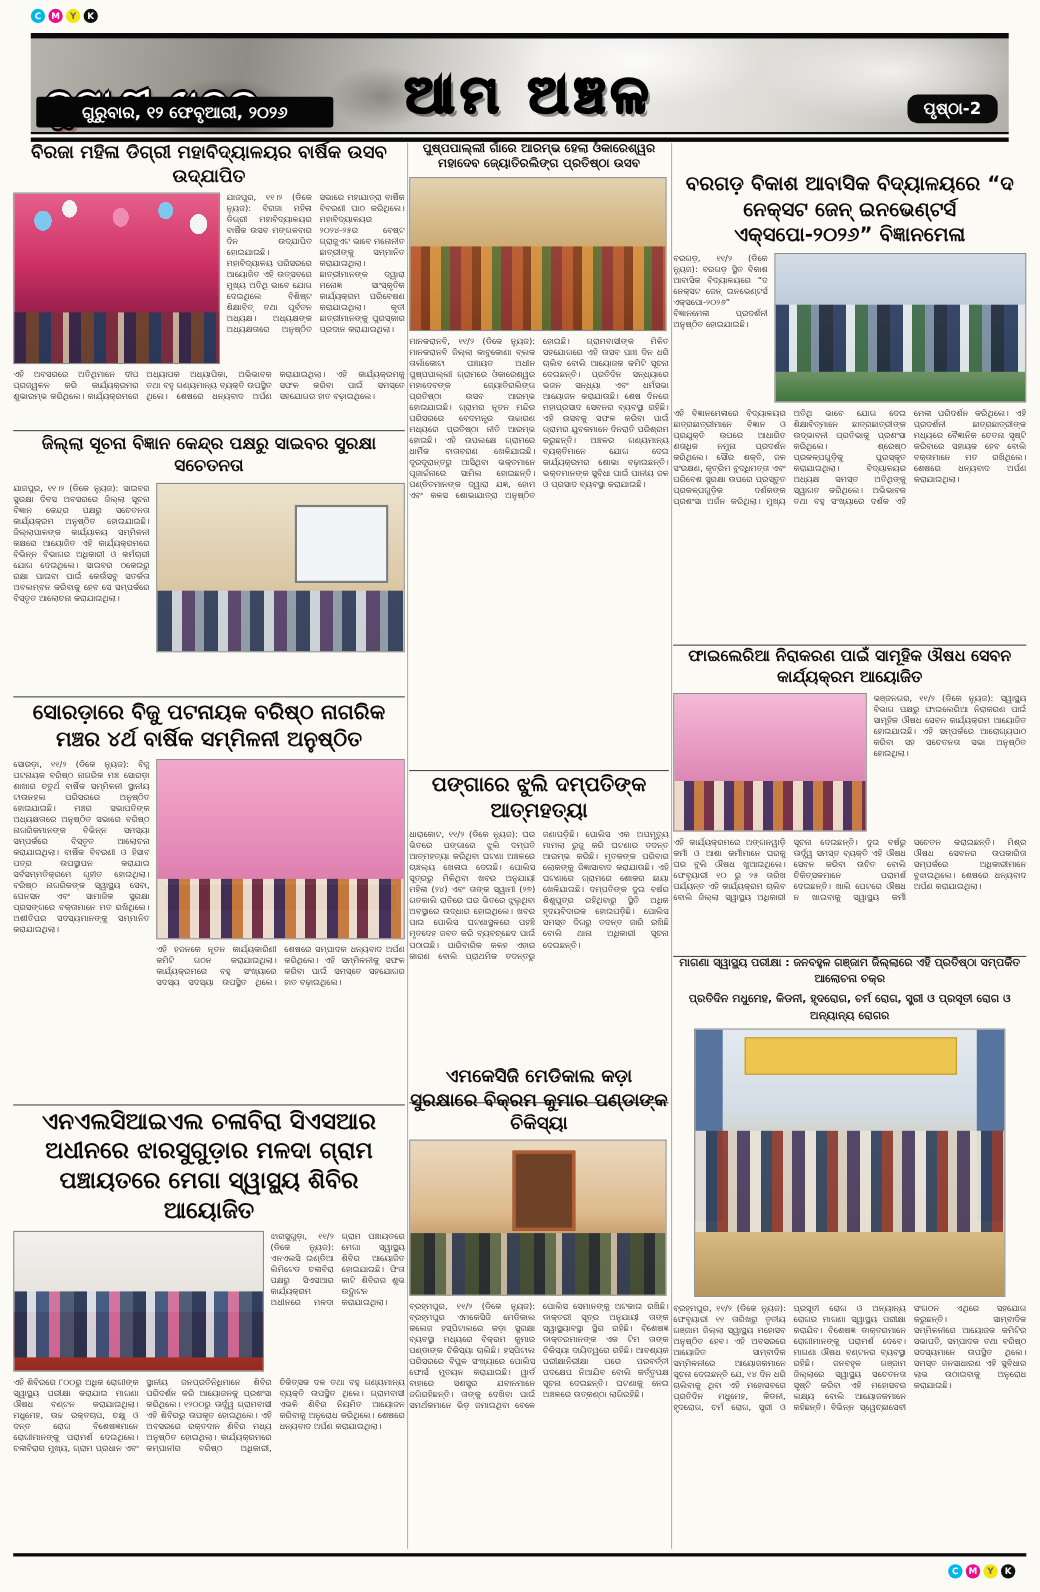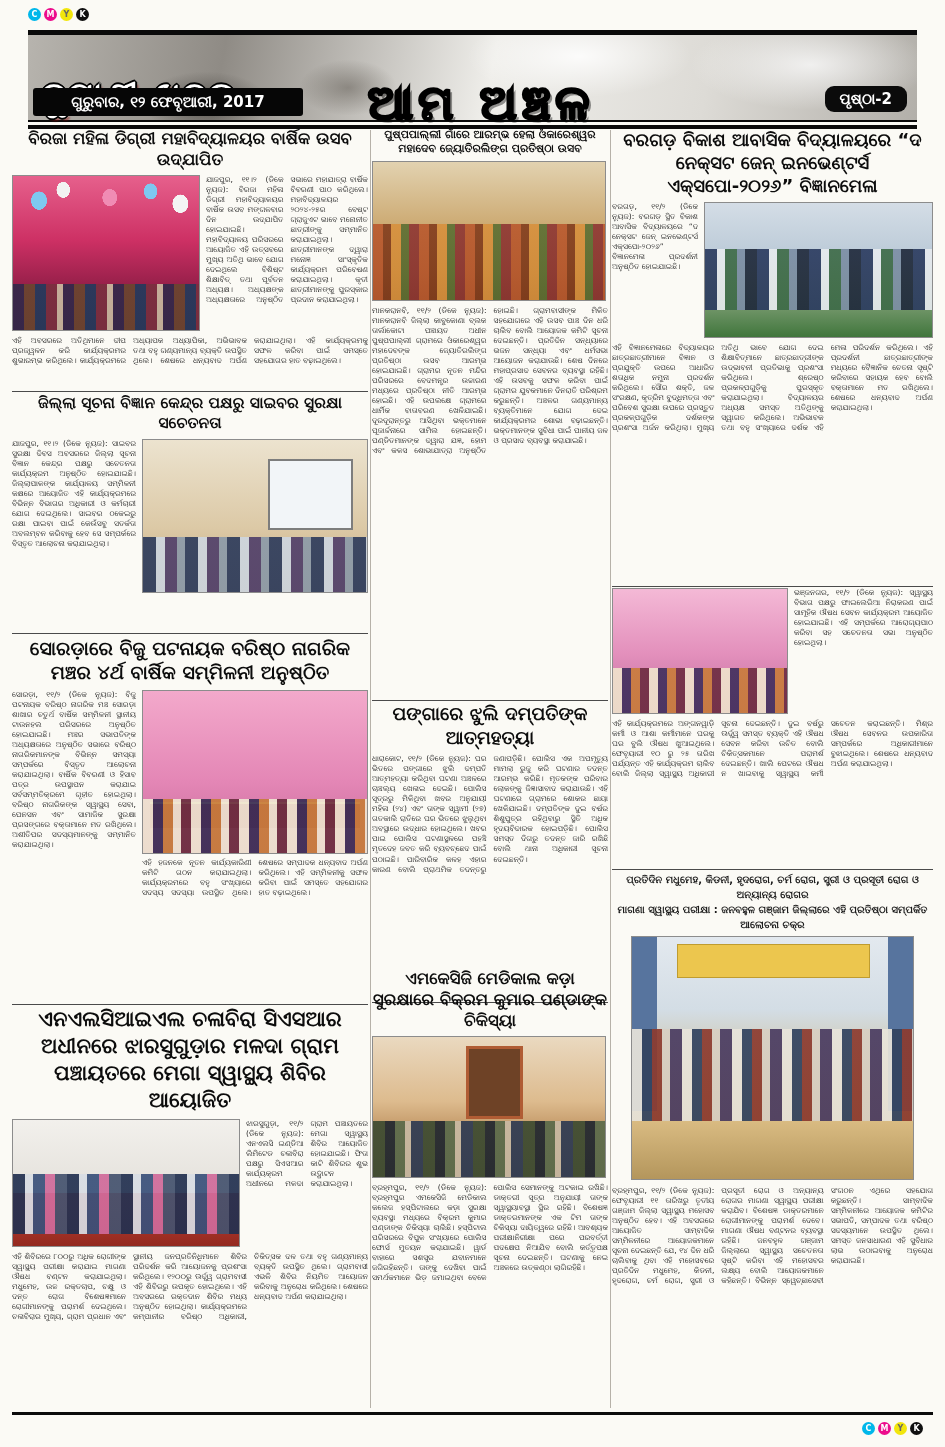--- a/index.html
+++ b/index.html
@@ -21,21 +21,21 @@
     background:
       radial-gradient(90px 45px at 20% 80%, rgba(45,42,38,.55), rgba(45,42,38,0) 70%),
       radial-gradient(70px 40px at 36% 62%, rgba(80,74,66,.45), rgba(80,74,66,0) 70%),
       radial-gradient(150px 55px at 62% 25%, rgba(255,255,255,.85), rgba(255,255,255,0) 75%),
       radial-gradient(160px 60px at 88% 35%, rgba(250,250,250,.8), rgba(250,250,250,0) 75%),
       linear-gradient(100deg,#b7b4ae 0%,#8f8b85 22%,#efeeea 52%,#dddbd6 76%,#b2afa9 100%);}
   .mast-logo{position:absolute;left:14px;top:8px;font-size:35px;font-weight:bold;letter-spacing:2px;color:#fff;
     text-shadow:-2px 0 #000,2px 0 #000,0 -2px #000,0 2px #000,-1px -1px #000,1px 1px #000,1px -1px #000,-1px 1px #000,3px 3px 2px rgba(130,10,10,.55);margin-top:32px;}
   .mast-date{position:absolute;left:5px;bottom:4px;width:270px;background:#060606;color:#fff;
     text-align:center;font-size:15px;font-weight:bold;padding:5px 0;border-radius:3px;}
-  .mast-title{position:absolute;left:268px;top:40px;width:370px;text-align:center;
+  .mast-title{position:absolute;left:268px;top:24px;width:370px;text-align:center;
     font-size:47px;font-weight:bold;letter-spacing:5px;color:#fff;
     -webkit-text-stroke:2.5px #000;text-shadow:3px 3px 0 rgba(0,0,0,.4);}
   .mast-badge{position:absolute;right:10px;bottom:8px;background:#0b0b0b;color:#fff;
     font-size:15px;font-weight:bold;padding:4px 15px;border-radius:9px;}
   .rule{position:absolute;background:#0b0b0b;}
   .rule-top{left:28px;top:125px;width:889px;height:4px;}
   .rule-bottom{left:12px;top:1412px;width:921px;height:3px;}
   .colrule{position:absolute;top:130px;height:1278px;width:1px;background:#b6b1a8;}
   .sep{position:absolute;height:1px;background:#4a4a4a;}
   
@@ -90,39 +90,39 @@
   #art-sorada .hl{font-size:19px;}
   #art-nlcil{left:12px;top:1006px;width:356px;height:402px;}
   #art-nlcil .hl{font-size:21px;}
   #art-pushpa{left:372px;top:128px;width:236px;height:570px;}
   #art-pushpa .hl{font-size:11px;text-align:center;}
   #art-panga{left:372px;top:702px;width:236px;height:298px;}
   #art-panga .hl{font-size:18.5px;}
   #art-mkcg{left:372px;top:968px;width:236px;height:404px;}
   #art-mkcg .hl{font-size:16.5px;}
   #art-bargad{left:612px;top:128px;width:321px;height:456px;}
-  #art-bargad .hl{font-size:18px;}
+  #art-bargad .hl{font-size:18px;margin-top:28px;}
   #art-filaria{left:612px;top:588px;width:321px;height:278px;}
   #art-filaria .hl{font-size:14.5px;}
   #art-health{left:612px;top:872px;width:321px;height:536px;}
   #art-health .hl{font-size:16.5px;}
 </style>
 </head>
 <body>
 
 <div class="cmyk cmyk-top">
   <span class="dot dot-c">C</span>
   <span class="dot dot-m">M</span>
   <span class="dot dot-y">Y</span>
   <span class="dot dot-k">K</span>
 </div>
 
 <header class="masthead">
   <div class="mast-logo">ଢୁମାଣୀ ଖବର</div>
-  <div class="mast-date">ଗୁରୁବାର, ୧୨ ଫେବୃଆରୀ, 2017</div>
+  <div class="mast-date">ଗୁରୁବାର, ୧୨ ଫେବୃଆରୀ, ୨୦୨୬</div>
   <div class="mast-title">ଆମ ଅଞ୍ଚଳ</div>
   <div class="mast-badge">ପୃଷ୍ଠା-2</div>
 </header>
 <div class="rule rule-top"></div>
 
 <div class="colrule" style="left:370px"></div>
 <div class="colrule" style="left:610px"></div>
 
 <div class="sep" style="left:12px;top:391px;width:356px"></div>
 <div class="sep" style="left:12px;top:633px;width:356px"></div>
@@ -206,32 +206,33 @@
   <div class="row">
     <div class="body" style="width:86px;height:136px">ବରଗଡ଼, ୧୧/୨ (ଡିକେ ନ୍ୟୁଜ): ବରଗଡ଼ ସ୍ଥିତ ବିକାଶ ଆବାସିକ ବିଦ୍ୟାଳୟରେ “ଦ ନେକ୍ସଟ ଜେନ୍ ଇନଭେଣ୍ଟର୍ସ ଏକ୍ସପୋ-୨୦୨୬” ବିଜ୍ଞାନମେଳା ପ୍ରଦର୍ଶନୀ ଅନୁଷ୍ଠିତ ହୋଇଯାଇଛି।</div>
     <div class="photo ph-h" style="flex:1;height:136px">
       <div class="crowd"></div>
     </div>
   </div>
   <div class="body cols3" style="height:248px;margin-top:5px">ଏହି ବିଜ୍ଞାନମେଳାରେ ବିଦ୍ୟାଳୟର ଛାତ୍ରଛାତ୍ରୀମାନେ ବିଜ୍ଞାନ ଓ ପ୍ରଯୁକ୍ତି ଉପରେ ଆଧାରିତ ଶତାଧିକ ନମୁନା ପ୍ରଦର୍ଶନ କରିଥିଲେ। ସୌର ଶକ୍ତି, ଜଳ ସଂରକ୍ଷଣ, କୃତ୍ରିମ ବୁଦ୍ଧିମତ୍ତା ଏବଂ ପରିବେଶ ସୁରକ୍ଷା ଉପରେ ପ୍ରସ୍ତୁତ ପ୍ରକଳ୍ପଗୁଡ଼ିକ ଦର୍ଶକଙ୍କ ପ୍ରଶଂସା ଅର୍ଜନ କରିଥିଲା। ମୁଖ୍ୟ ଅତିଥି ଭାବେ ଯୋଗ ଦେଇ ଶିକ୍ଷାବିତ୍ମାନେ ଛାତ୍ରଛାତ୍ରୀଙ୍କ ଉଦ୍ଭାବନୀ ପ୍ରତିଭାକୁ ପ୍ରଶଂସା କରିଥିଲେ। ଶ୍ରେଷ୍ଠ ପ୍ରକଳ୍ପଗୁଡ଼ିକୁ ପୁରସ୍କୃତ କରାଯାଇଥିଲା। ବିଦ୍ୟାଳୟର ଅଧ୍ୟକ୍ଷ ସମସ୍ତ ଅତିଥିଙ୍କୁ ସ୍ୱାଗତ କରିଥିଲେ। ଅଭିଭାବକ ତଥା ବହୁ ସଂଖ୍ୟାରେ ଦର୍ଶକ ଏହି ମେଳା ପରିଦର୍ଶନ କରିଥିଲେ। ଏହି ପ୍ରଦର୍ଶନୀ ଛାତ୍ରଛାତ୍ରୀଙ୍କ ମଧ୍ୟରେ ବୈଜ୍ଞାନିକ ଚେତନା ସୃଷ୍ଟି କରିବାରେ ସହାୟକ ହେବ ବୋଲି ବକ୍ତାମାନେ ମତ ରଖିଥିଲେ। ଶେଷରେ ଧନ୍ୟବାଦ ଅର୍ପଣ କରାଯାଇଥିଲା।</div>
 </article>
 
 <article id="art-filaria">
+  <h2 class="hl">ଫାଇଲେରିଆ ନିରାକରଣ ପାଇଁ ସାମୂହିକ ଔଷଧ ସେବନ କାର୍ଯ୍ୟକ୍ରମ ଆୟୋଜିତ</h2>
   <div class="row">
     <div class="photo ph-i" style="width:176px;height:126px">
       <div class="crowd"></div>
     </div>
     <div class="body" style="flex:1;height:126px">ଭଞ୍ଜନଗର, ୧୧/୨ (ଡିକେ ନ୍ୟୁଜ): ସ୍ୱାସ୍ଥ୍ୟ ବିଭାଗ ପକ୍ଷରୁ ଫାଇଲେରିଆ ନିରାକରଣ ପାଇଁ ସାମୂହିକ ଔଷଧ ସେବନ କାର୍ଯ୍ୟକ୍ରମ ଆୟୋଜିତ ହୋଇଯାଇଛି। ଏହି ସମ୍ପର୍କରେ ଆରୋଗ୍ୟପାଠ କରିବା ସହ ସଚେତନତା ସଭା ଅନୁଷ୍ଠିତ ହୋଇଥିଲା।</div>
   </div>
   <div class="body cols3" style="height:118px;margin-top:5px">ଏହି କାର୍ଯ୍ୟକ୍ରମରେ ଅଙ୍ଗନୱାଡ଼ି କର୍ମୀ ଓ ଆଶା କର୍ମୀମାନେ ଘରକୁ ଘର ବୁଲି ଔଷଧ ଖୁଆଇଥିଲେ। ଫେବୃୟାରୀ ୧୦ ରୁ ୨୫ ତାରିଖ ପର୍ଯ୍ୟନ୍ତ ଏହି କାର୍ଯ୍ୟକ୍ରମ ଚାଲିବ ବୋଲି ଜିଲ୍ଲା ସ୍ୱାସ୍ଥ୍ୟ ଅଧିକାରୀ ସୂଚନା ଦେଇଛନ୍ତି। ଦୁଇ ବର୍ଷରୁ ଊର୍ଦ୍ଧ୍ୱ ସମସ୍ତ ବ୍ୟକ୍ତି ଏହି ଔଷଧ ସେବନ କରିବା ଉଚିତ ବୋଲି ଚିକିତ୍ସକମାନେ ପରାମର୍ଶ ଦେଇଛନ୍ତି। ଖାଲି ପେଟରେ ଔଷଧ ନ ଖାଇବାକୁ ସ୍ୱାସ୍ଥ୍ୟ କର୍ମୀ ସଚେତନ କରାଇଛନ୍ତି। ମିଶ୍ର ଔଷଧ ସେବନର ଉପକାରିତା ସମ୍ପର୍କରେ ଅଧିକାରୀମାନେ ବୁଝାଇଥିଲେ। ଶେଷରେ ଧନ୍ୟବାଦ ଅର୍ପଣ କରାଯାଇଥିଲା।</div>
 </article>
 
 <article id="art-health">
+  <div class="sub" style="margin-top:-3px">ମାଗଣା ସ୍ୱାସ୍ଥ୍ୟ ପରୀକ୍ଷା : ଜନବହୁଳ ଗଞ୍ଜାମ ଜିଲ୍ଲାରେ ଏହି ପ୍ରତିଷ୍ଠା ସମ୍ପର୍କିତ ଆଲୋଚନା ଚକ୍ର</div>
   <div class="sub">ପ୍ରତିଦିନ ମଧୁମେହ, କିଡନୀ, ହୃଦରୋଗ, ଚର୍ମ ରୋଗ, ସ୍ତ୍ରୀ ଓ ପ୍ରସୂତୀ ରୋଗ ଓ ଅନ୍ୟାନ୍ୟ ରୋଗର</div>
-  <div class="sub" style="margin-top:-3px">ମାଗଣା ସ୍ୱାସ୍ଥ୍ୟ ପରୀକ୍ଷା : ଜନବହୁଳ ଗଞ୍ଜାମ ଜିଲ୍ଲାରେ ଏହି ପ୍ରତିଷ୍ଠା ସମ୍ପର୍କିତ ଆଲୋଚନା ଚକ୍ର</div>
   <div class="photo ph-j" style="width:283px;height:244px;margin:4px auto 0">
     <div class="layer curtain-l"></div>
     <div class="layer curtain-r"></div>
     <div class="layer banner"></div>
     <div class="crowd"></div>
     <div class="layer tablerow"></div>
   </div>
   <div class="body cols3" style="height:206px;margin-top:6px">ବ୍ରହ୍ମପୁର, ୧୧/୨ (ଡିକେ ନ୍ୟୁଜ): ଫେବୃୟାରୀ ୧୧ ତାରିଖରୁ ତୃତୀୟ ଗଞ୍ଜାମ ଜିଲ୍ଲା ସ୍ୱାସ୍ଥ୍ୟ ମହୋସବ ଅନୁଷ୍ଠିତ ହେବ। ଏହି ଅବସରରେ ଆୟୋଜିତ ସାମ୍ବାଦିକ ସମ୍ମିଳନୀରେ ଆୟୋଜକମାନେ ସୂଚନା ଦେଇଛନ୍ତି ଯେ, ୧୪ ଦିନ ଧରି ଚାଲିବାକୁ ଥିବା ଏହି ମହୋସବରେ ପ୍ରତିଦିନ ମଧୁମେହ, କିଡନୀ, ହୃଦରୋଗ, ଚର୍ମ ରୋଗ, ସ୍ତ୍ରୀ ଓ ପ୍ରସୂତୀ ରୋଗ ଓ ଅନ୍ୟାନ୍ୟ ରୋଗର ମାଗଣା ସ୍ୱାସ୍ଥ୍ୟ ପରୀକ୍ଷା କରାଯିବ। ବିଶେଷଜ୍ଞ ଡାକ୍ତରମାନେ ରୋଗୀମାନଙ୍କୁ ପରାମର୍ଶ ଦେବେ। ମାଗଣା ଔଷଧ ବଣ୍ଟନର ବ୍ୟବସ୍ଥା ରହିଛି। ଜନବହୁଳ ଗଞ୍ଜାମ ଜିଲ୍ଲାରେ ସ୍ୱାସ୍ଥ୍ୟ ସଚେତନତା ସୃଷ୍ଟି କରିବା ଏହି ମହୋସବର ଲକ୍ଷ୍ୟ ବୋଲି ଆୟୋଜକମାନେ କହିଛନ୍ତି। ବିଭିନ୍ନ ସ୍ୱେଚ୍ଛାସେବୀ ସଂଗଠନ ଏଥିରେ ସହଯୋଗ କରୁଛନ୍ତି। ସାମ୍ବାଦିକ ସମ୍ମିଳନୀରେ ଆୟୋଜକ କମିଟିର ସଭାପତି, ସମ୍ପାଦକ ତଥା ବରିଷ୍ଠ ସଦସ୍ୟମାନେ ଉପସ୍ଥିତ ଥିଲେ। ସମସ୍ତ ଜନସାଧାରଣ ଏହି ସୁବିଧାର ଲାଭ ଉଠାଇବାକୁ ଅନୁରୋଧ କରାଯାଇଛି।</div>
 </article>
 

